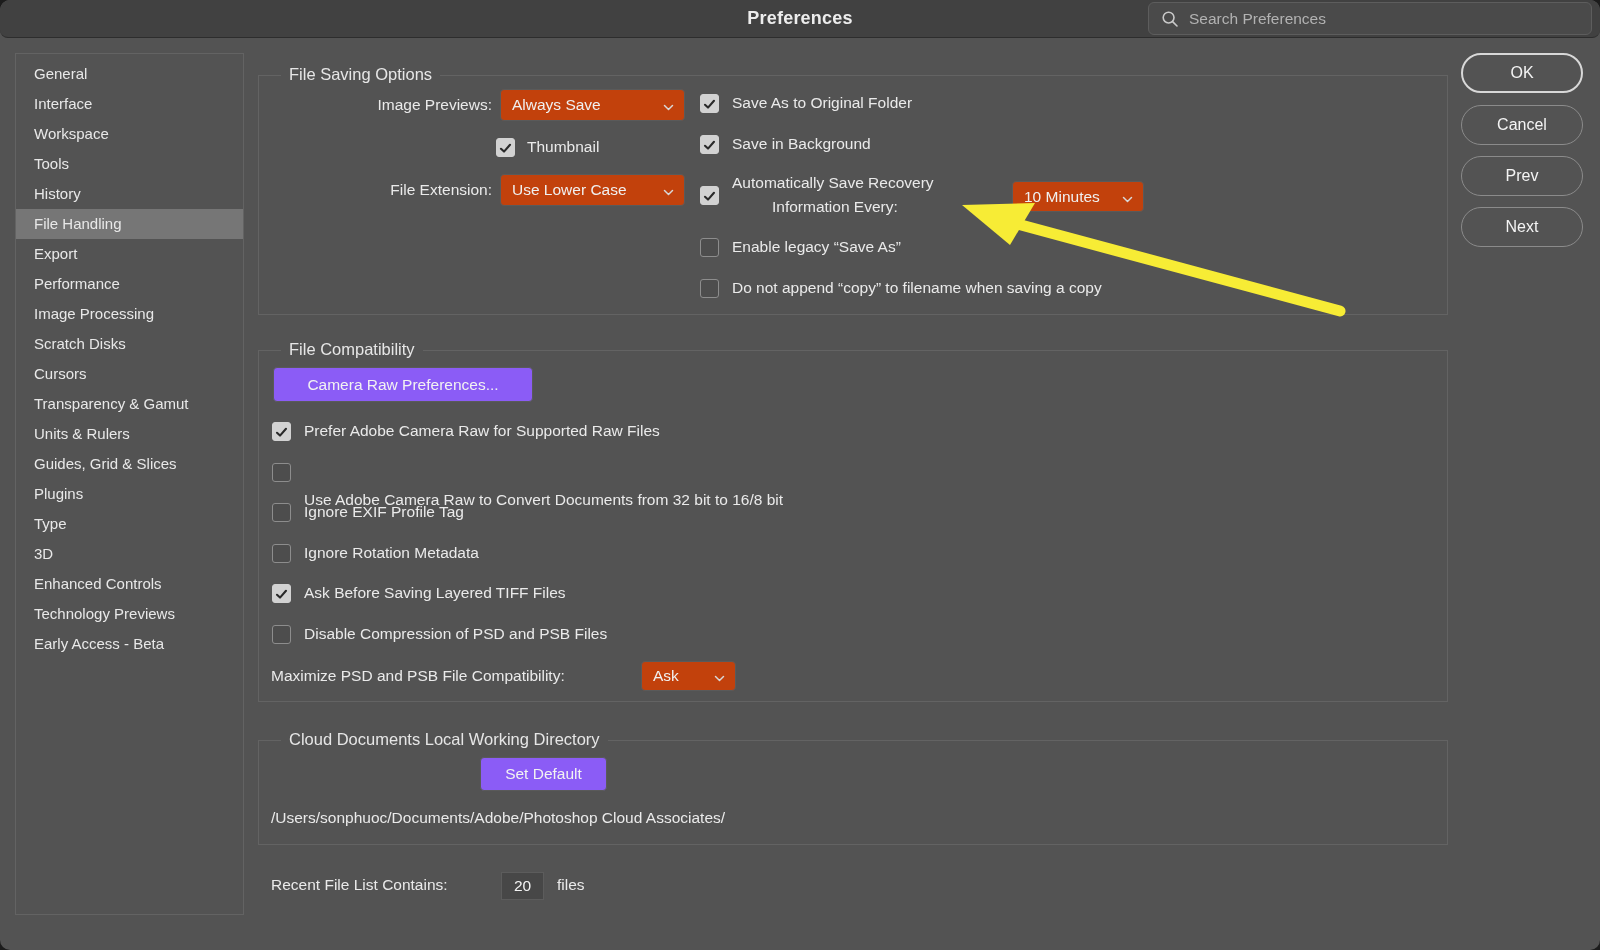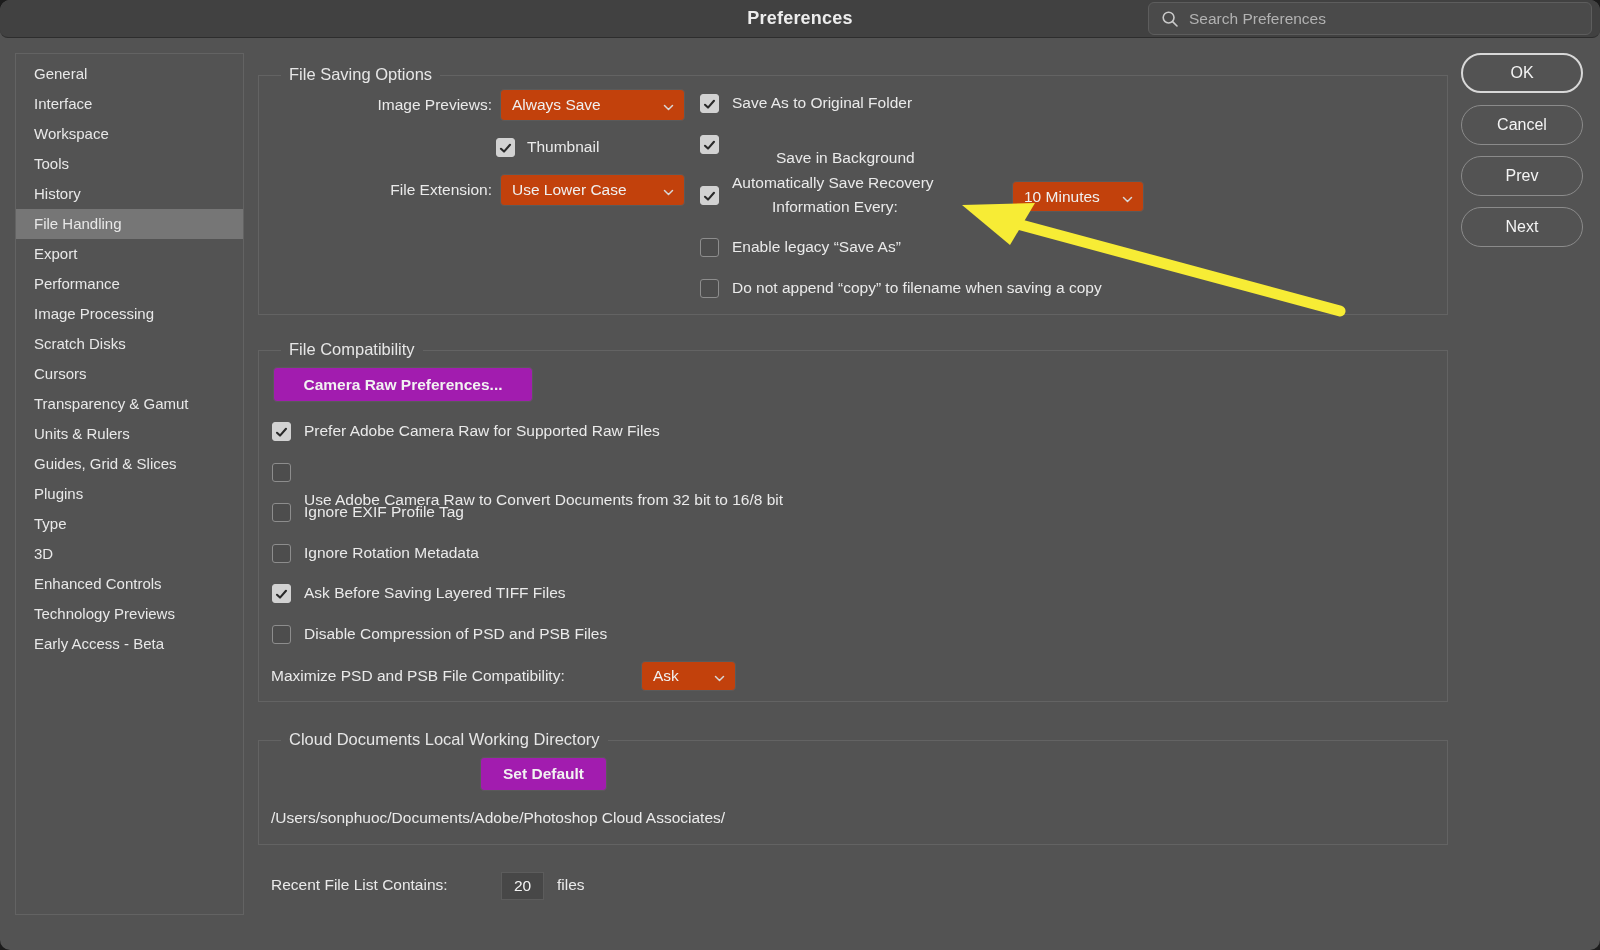--- a/index.html
+++ b/index.html
@@ -151,31 +151,30 @@
     box-sizing: border-box;
     border-radius: 3px;
   }
   .cb.on  { background: #d2d2d2; border: 1px solid #d2d2d2; }
   .cb.off { background: #4d4d4d; border: 1px solid #8d8d8d; }
   .cb .tick { position: absolute; left: 2px; top: 2px; width: 13px; height: 13px; }
 
   
   .pbtn {
     position: absolute;
-    background: #a21caf;
+    background: #8b5cf6;
     border: 1px solid #5a5a5a;
     border-radius: 4px;
     box-sizing: border-box;
     color: #f2f2f2;
     font-size: 15.5px;
     display: flex;
     align-items: center;
     justify-content: center;
     white-space: nowrap;
-    font-weight: bold;
   }
 
   
   .pill {
     position: absolute;
     left: 1461px;
     width: 122px; height: 40px;
     border-radius: 20px;
     background: #535353;
     border: 1px solid #8b8b8b;
@@ -293,21 +292,21 @@
   </div>
   <div class="lbl" style="left:732px; top:94px;">Save As to Original Folder</div>
 
   <div class="cb on" style="left:700px; top:135px;">
     <span class="tick">
       <svg width="13" height="13" viewBox="0 0 13 13">
           <polyline points="2,6.8 5,9.6 11,2.8" fill="none" stroke="#2a2a2a" stroke-width="2.1" stroke-linecap="round" stroke-linejoin="round"></polyline>
         </svg>
     </span>
   </div>
-  <div class="lbl" style="left:776px; top:135px;margin-top:14px;">Save in Background</div>
+  <div class="lbl" style="left:732px; top:135px;">Save in Background</div>
 
   <div class="cb on" style="left:700px; top:186px;">
     <span class="tick">
       <svg width="13" height="13" viewBox="0 0 13 13">
           <polyline points="2,6.8 5,9.6 11,2.8" fill="none" stroke="#2a2a2a" stroke-width="2.1" stroke-linecap="round" stroke-linejoin="round"></polyline>
         </svg>
     </span>
   </div>
   <div class="lbl" style="left:732px; top:174px;">Automatically Save Recovery</div>
   <div class="lbl" style="left:732px; top:198px;margin-left:40px;">Information Every:</div>

